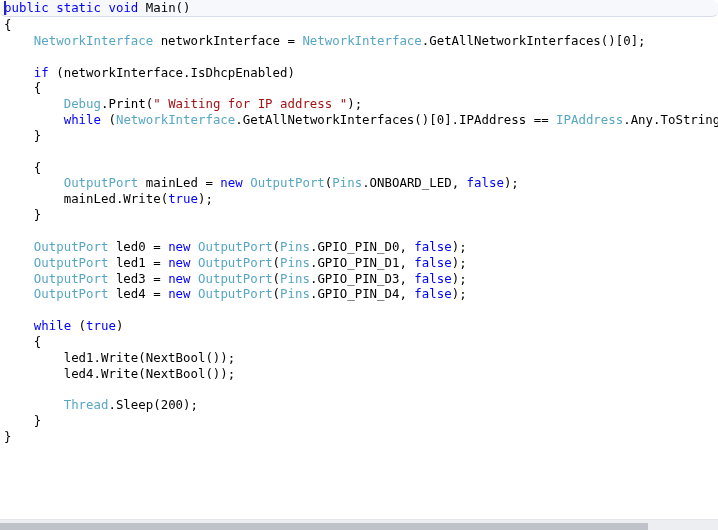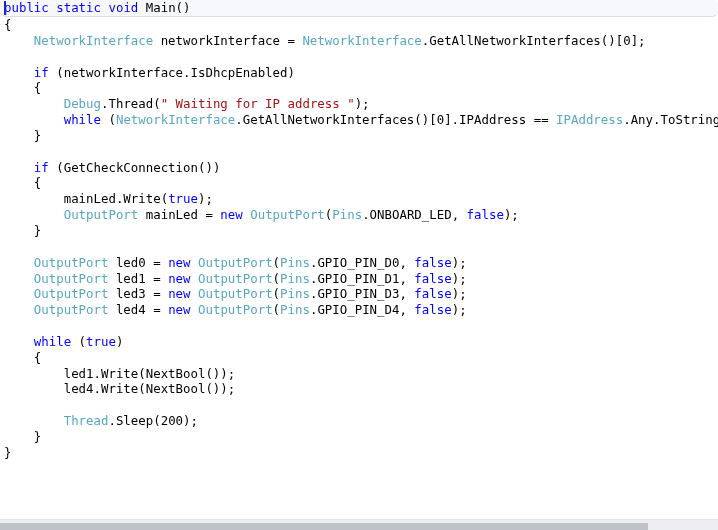--- a/index.html
+++ b/index.html
@@ -101,28 +101,27 @@
 <div id="editor">
 
   <div id="code-surface">
 
   <div class="code-line current"><span class="caret"></span><span class="kw">public</span><span class="pln"> </span><span class="kw">static</span><span class="pln"> </span><span class="kw">void</span><span class="pln"> Main()</span></div>
       <div class="code-line"><span class="pln">{</span></div>
       <div class="code-line"><span class="pln">    </span><span class="typ">NetworkInterface</span><span class="pln"> networkInterface = </span><span class="typ">NetworkInterface</span><span class="pln">.GetAllNetworkInterfaces()[0];</span></div>
       <div class="code-line"><span class="pln"></span></div>
       <div class="code-line"><span class="pln">    </span><span class="kw">if</span><span class="pln"> (networkInterface.IsDhcpEnabled)</span></div>
       <div class="code-line"><span class="pln">    {</span></div>
-      <div class="code-line"><span class="pln">        </span><span class="typ">Debug</span><span class="pln">.Thread(</span><span class="str">" Waiting for IP address "</span><span class="pln">);</span></div>
+      <div class="code-line"><span class="pln">        </span><span class="typ">Debug</span><span class="pln">.Print(</span><span class="str">" Waiting for IP address "</span><span class="pln">);</span></div>
       <div class="code-line"><span class="pln">        </span><span class="kw">while</span><span class="pln"> (</span><span class="typ">NetworkInterface</span><span class="pln">.GetAllNetworkInterfaces()[0].IPAddress == </span><span class="typ">IPAddress</span><span class="pln">.Any.ToString());</span></div>
       <div class="code-line"><span class="pln">    }</span></div>
       <div class="code-line"><span class="pln"></span></div>
-      <div class="code-line"><span class="pln">    </span><span class="kw">if</span><span class="pln"> (GetCheckConnection())</span></div>
       <div class="code-line"><span class="pln">    {</span></div>
+      <div class="code-line"><span class="pln">        </span><span class="typ">OutputPort</span><span class="pln"> mainLed = </span><span class="kw">new</span><span class="pln"> </span><span class="typ">OutputPort</span><span class="pln">(</span><span class="typ">Pins</span><span class="pln">.ONBOARD_LED, </span><span class="kw">false</span><span class="pln">);</span></div>
       <div class="code-line"><span class="pln">        mainLed.Write(</span><span class="kw">true</span><span class="pln">);</span></div>
-      <div class="code-line"><span class="pln">        </span><span class="typ">OutputPort</span><span class="pln"> mainLed = </span><span class="kw">new</span><span class="pln"> </span><span class="typ">OutputPort</span><span class="pln">(</span><span class="typ">Pins</span><span class="pln">.ONBOARD_LED, </span><span class="kw">false</span><span class="pln">);</span></div>
       <div class="code-line"><span class="pln">    }</span></div>
       <div class="code-line"><span class="pln"></span></div>
       <div class="code-line"><span class="pln">    </span><span class="typ">OutputPort</span><span class="pln"> led0 = </span><span class="kw">new</span><span class="pln"> </span><span class="typ">OutputPort</span><span class="pln">(</span><span class="typ">Pins</span><span class="pln">.GPIO_PIN_D0, </span><span class="kw">false</span><span class="pln">);</span></div>
       <div class="code-line"><span class="pln">    </span><span class="typ">OutputPort</span><span class="pln"> led1 = </span><span class="kw">new</span><span class="pln"> </span><span class="typ">OutputPort</span><span class="pln">(</span><span class="typ">Pins</span><span class="pln">.GPIO_PIN_D1, </span><span class="kw">false</span><span class="pln">);</span></div>
       <div class="code-line"><span class="pln">    </span><span class="typ">OutputPort</span><span class="pln"> led3 = </span><span class="kw">new</span><span class="pln"> </span><span class="typ">OutputPort</span><span class="pln">(</span><span class="typ">Pins</span><span class="pln">.GPIO_PIN_D3, </span><span class="kw">false</span><span class="pln">);</span></div>
       <div class="code-line"><span class="pln">    </span><span class="typ">OutputPort</span><span class="pln"> led4 = </span><span class="kw">new</span><span class="pln"> </span><span class="typ">OutputPort</span><span class="pln">(</span><span class="typ">Pins</span><span class="pln">.GPIO_PIN_D4, </span><span class="kw">false</span><span class="pln">);</span></div>
       <div class="code-line"><span class="pln"></span></div>
       <div class="code-line"><span class="pln">    </span><span class="kw">while</span><span class="pln"> (</span><span class="kw">true</span><span class="pln">)</span></div>
       <div class="code-line"><span class="pln">    {</span></div>
       <div class="code-line"><span class="pln">        led1.Write(NextBool());</span></div>

